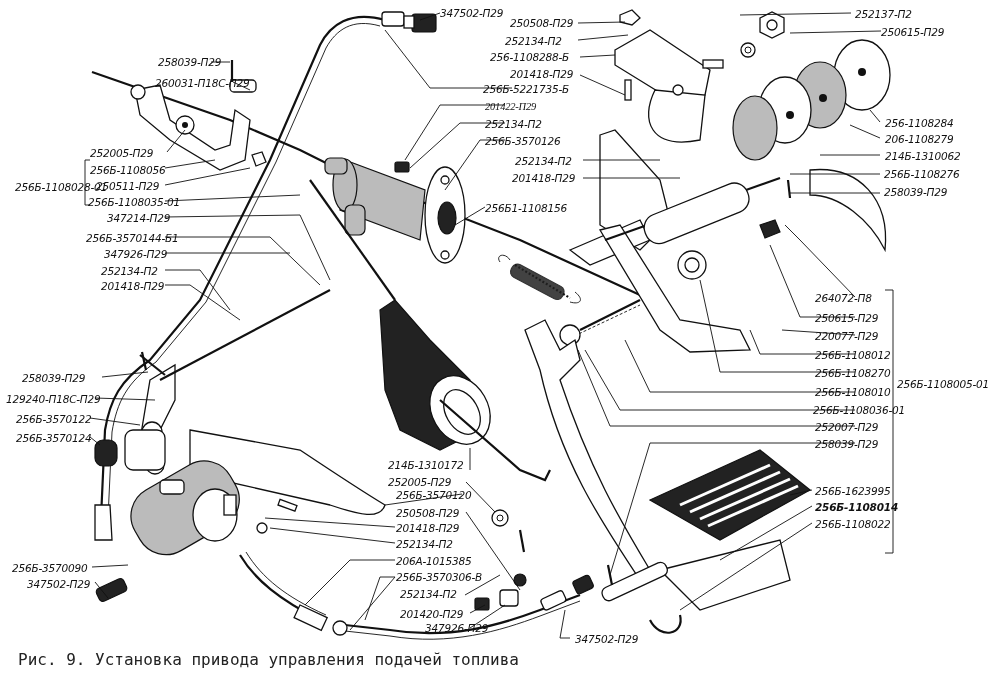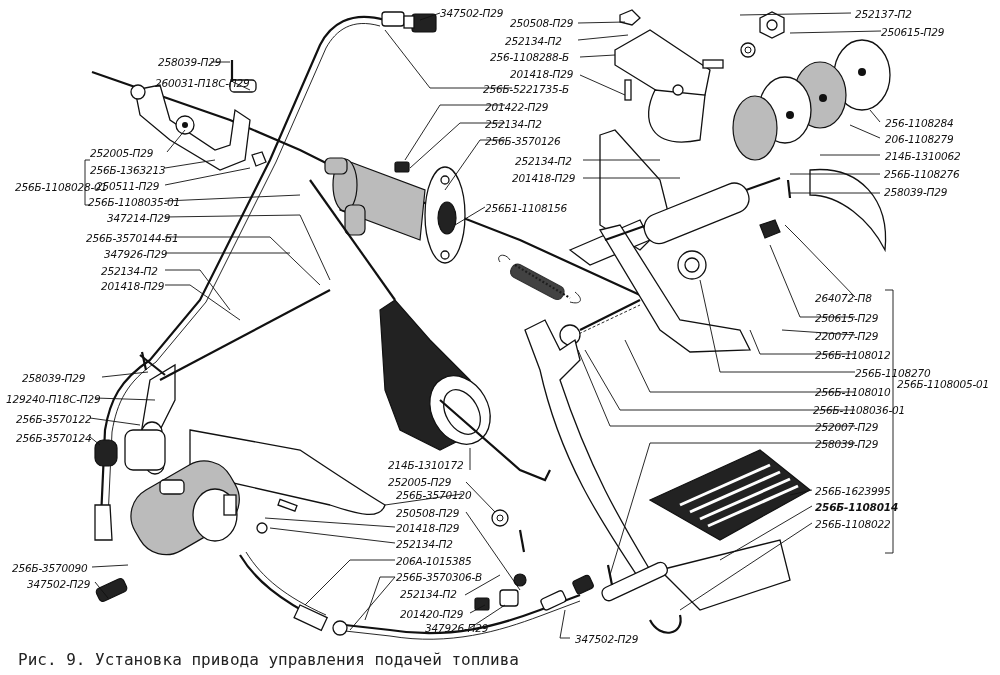--- a/index.html
+++ b/index.html
@@ -270,60 +270,60 @@
     <path class="ln" d="M95 582 L108 598"></path>
   </g>
 </svg>
 
 <div class="lbl" style="left:440px;top:7px;">347502-П29</div>
 <div class="lbl" style="left:510px;top:17px;">250508-П29</div>
 <div class="lbl" style="left:505px;top:35px;">252134-П2</div>
 <div class="lbl" style="left:490px;top:51px;">256-1108288-Б</div>
 <div class="lbl" style="left:510px;top:68px;">201418-П29</div>
 <div class="lbl" style="left:483px;top:83px;">256Б-5221735-Б</div>
-<div class="lbl" style="left:485px;top:101px;">201422-П29</div>
+<div class="lbl" style="left:485px;top:101px;font-family:Liberation Serif, serif;">201422-П29</div>
 <div class="lbl" style="left:485px;top:118px;">252134-П2</div>
 <div class="lbl" style="left:485px;top:135px;font-style:italic;">256Б-3570126</div>
 <div class="lbl" style="left:515px;top:155px;">252134-П2</div>
 <div class="lbl" style="left:512px;top:172px;">201418-П29</div>
 <div class="lbl" style="left:485px;top:202px;">256Б1-1108156</div>
 
 <div class="lbl" style="left:855px;top:8px;text-align:center;">252137-П2</div>
 <div class="lbl" style="left:881px;top:26px;">250615-П29</div>
 <div class="lbl" style="left:885px;top:117px;">256-1108284</div>
 <div class="lbl" style="left:885px;top:133px;">206-1108279</div>
 <div class="lbl" style="left:885px;top:150px;">214Б-1310062</div>
 <div class="lbl" style="left:884px;top:168px;">256Б-1108276</div>
 <div class="lbl" style="left:884px;top:186px;">258039-П29</div>
 
 <div class="lbl" style="left:158px;top:56px;">258039-П29</div>
 <div class="lbl" style="left:155px;top:77px;">260031-П18С-П29</div>
 <div class="lbl" style="left:90px;top:147px;">252005-П29</div>
-<div class="lbl" style="left:90px;top:164px;">256Б-1363213</div>
+<div class="lbl" style="left:90px;top:164px;">256Б-1108056</div>
 <div class="lbl" style="left:15px;top:181px;">256Б-1108028-01</div>
 <div class="lbl" style="left:96px;top:180px;">250511-П29</div>
 <div class="lbl" style="left:88px;top:196px;">256Б-1108035-01</div>
 <div class="lbl" style="left:107px;top:212px;">347214-П29</div>
 <div class="lbl" style="left:86px;top:232px;">256Б-3570144-Б1</div>
 <div class="lbl" style="left:104px;top:248px;">347926-П29</div>
 <div class="lbl" style="left:101px;top:265px;">252134-П2</div>
 <div class="lbl" style="left:101px;top:280px;">201418-П29</div>
 
 <div class="lbl" style="left:22px;top:372px;">258039-П29</div>
 <div class="lbl" style="left:6px;top:393px;">129240-П18С-П29</div>
 <div class="lbl" style="left:16px;top:413px;">256Б-3570122</div>
 <div class="lbl" style="left:16px;top:432px;">256Б-3570124</div>
 <div class="lbl" style="left:12px;top:562px;">256Б-3570090</div>
 <div class="lbl" style="left:27px;top:578px;">347502-П29</div>
 
 <div class="lbl" style="left:815px;top:292px;">264072-П8</div>
 <div class="lbl" style="left:815px;top:312px;">250615-П29</div>
 <div class="lbl" style="left:815px;top:330px;">220077-П29</div>
 <div class="lbl" style="left:815px;top:349px;">256Б-1108012</div>
-<div class="lbl" style="left:815px;top:367px;margin-left:40px;">256Б-1108270</div>
+<div class="lbl" style="left:815px;top:367px;">256Б-1108270</div>
 <div class="lbl" style="left:815px;top:386px;">256Б-1108010</div>
 <div class="lbl" style="left:813px;top:404px;">256Б-1108036-01</div>
 <div class="lbl" style="left:815px;top:421px;">252007-П29</div>
 <div class="lbl" style="left:815px;top:438px;">258039-П29</div>
 <div class="lbl" style="left:897px;top:378px;">256Б-1108005-01</div>
 <div class="lbl" style="left:815px;top:485px;">256Б-1623995</div>
 <div class="lbl" style="left:815px;top:501px;font-weight:bold;">256Б-1108014</div>
 <div class="lbl" style="left:815px;top:518px;">256Б-1108022</div>
 
 <div class="lbl" style="left:388px;top:459px;">214Б-1310172</div>

